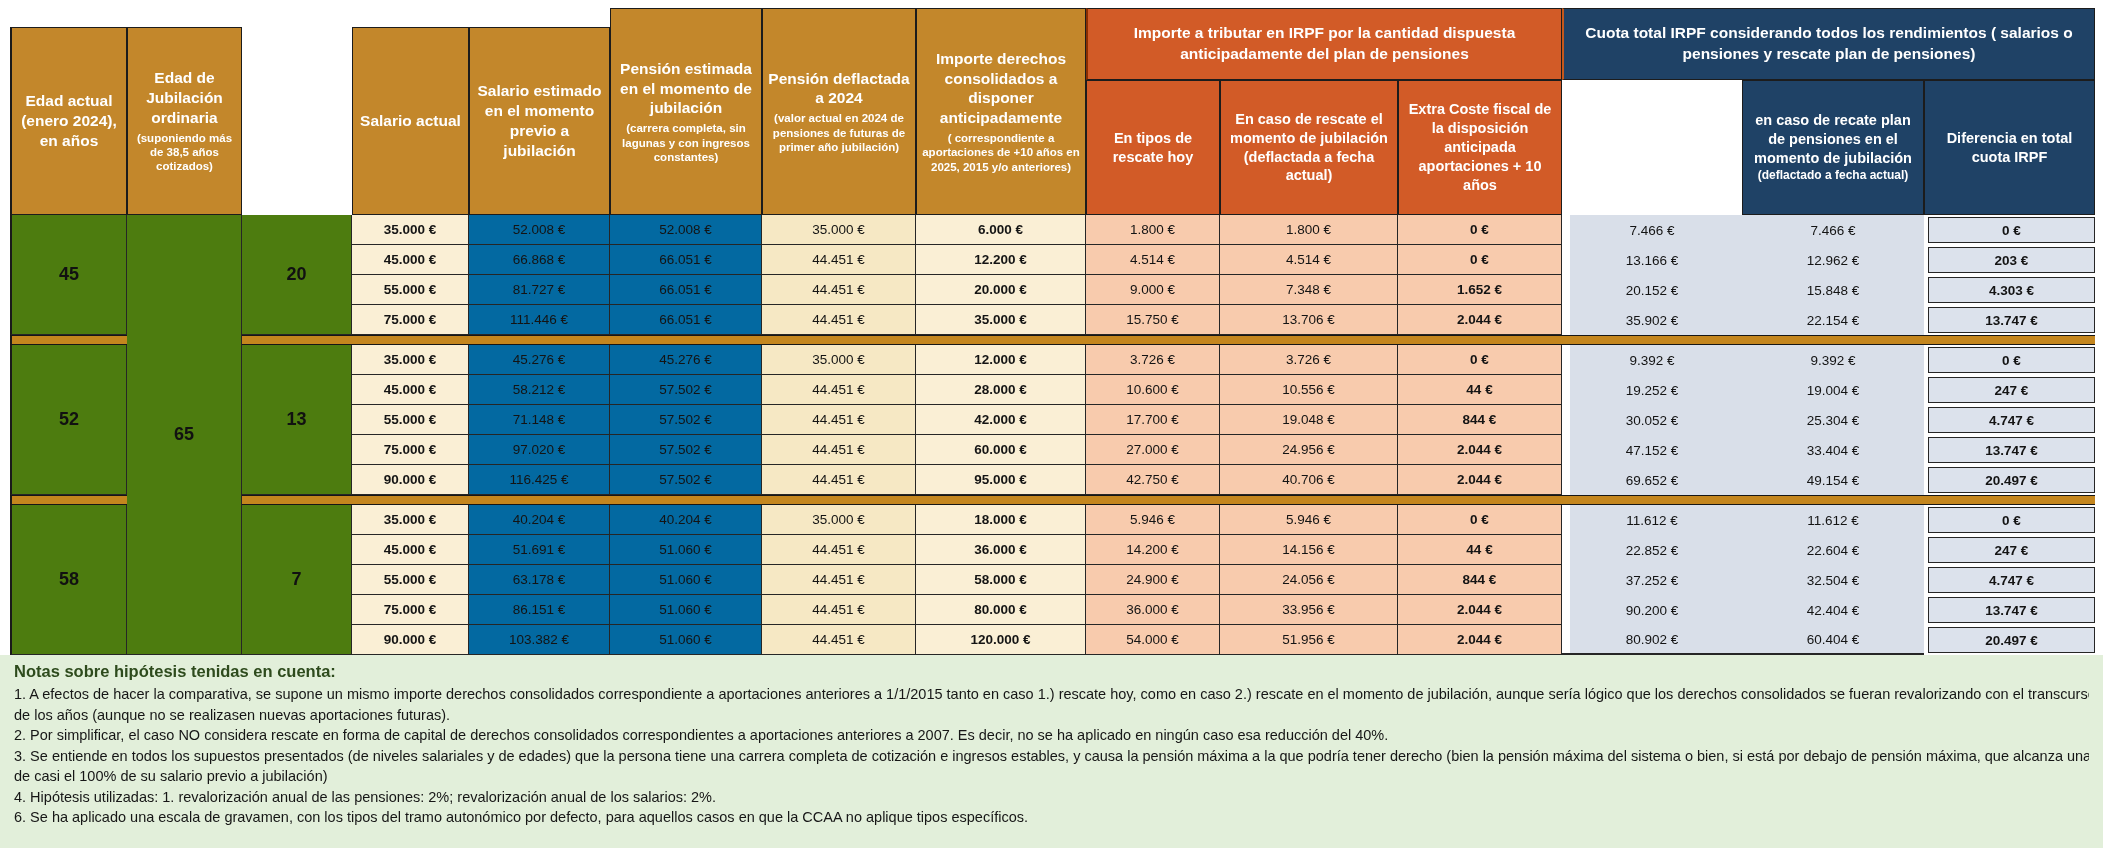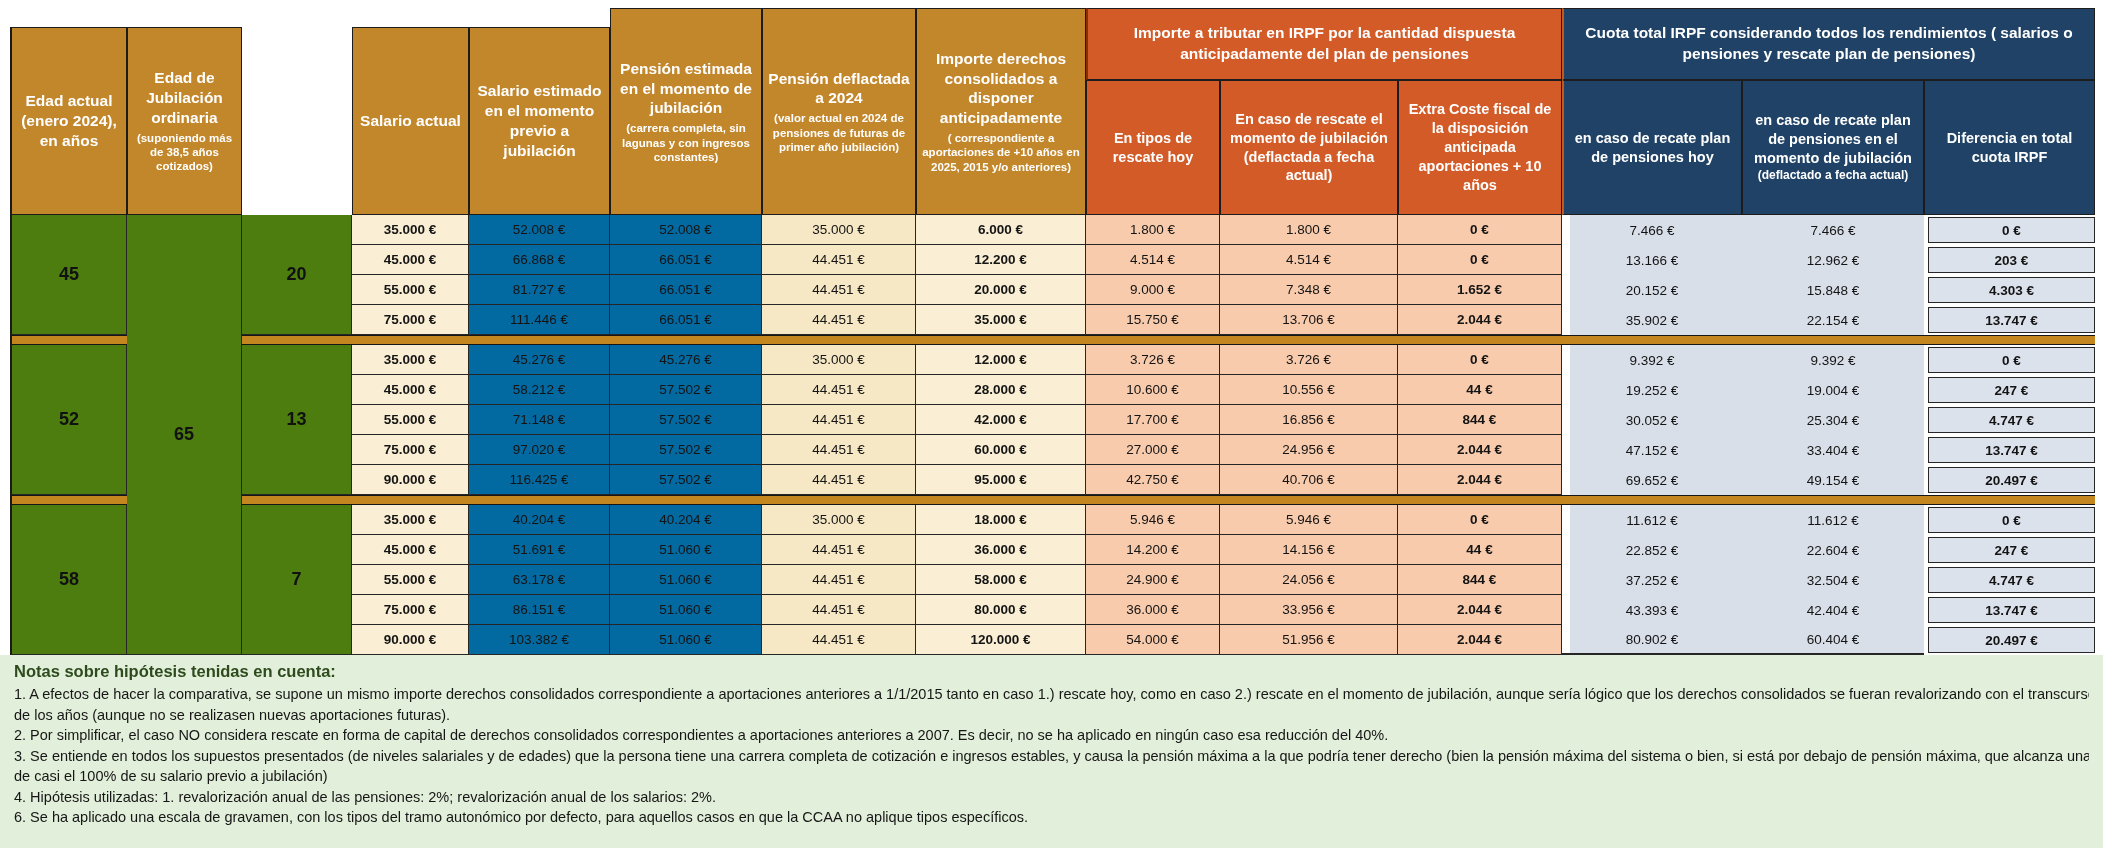--- a/index.html
+++ b/index.html
@@ -107,23 +107,20 @@
 
     <div class="cell shead so sh9">
       <span>En tipos de rescate hoy</span>
     </div>
     <div class="cell shead so sh10">
       <span>En caso de rescate el momento de jubilación (deflactada a fecha actual)</span>
     </div>
     <div class="cell shead so sh11">
       <span>Extra Coste fiscal de la disposición anticipada aportaciones + 10 años</span>
     </div>
-    <div class="cell shead sb sh12">
-      <span>en caso de recate plan de pensiones hoy</span>
-    </div>
     <div class="cell shead sb sh13">
       <span>en caso de recate plan de pensiones en el momento de jubilación</span>
       <span class="sub">(deflactado a fecha actual)</span>
     </div>
     <div class="cell shead sb sh14">
       <span>Diferencia en total cuota IRPF</span>
     </div>
 
     <div class="cell mlabel edge-left m-edad1">45</div>
     <div class="cell mlabel m-jub">65</div>
@@ -215,21 +212,21 @@
       <div class="dcell c13" style="grid-area: 10 / 13;">19.004 €</div>
       <div class="dcell c14" style="grid-area: 10 / 14;">
         <div class="boxed">247 €</div>
       </div>
       <div class="dcell c4" style="grid-area: 11 / 4;">55.000 €</div>
       <div class="dcell c5" style="grid-area: 11 / 5;">71.148 €</div>
       <div class="dcell c6" style="grid-area: 11 / 6;">57.502 €</div>
       <div class="dcell c7" style="grid-area: 11 / 7;">44.451 €</div>
       <div class="dcell c8" style="grid-area: 11 / 8;">42.000 €</div>
       <div class="dcell c9" style="grid-area: 11 / 9;">17.700 €</div>
-      <div class="dcell c10" style="grid-area: 11 / 10;">16.856 €</div>
+      <div class="dcell c10" style="grid-area: 11 / 10;">19.048 €</div>
       <div class="dcell c11" style="grid-area: 11 / 11;">844 €</div>
       <div class="dcell c12" style="grid-area: 11 / 12;">30.052 €</div>
       <div class="dcell c13" style="grid-area: 11 / 13;">25.304 €</div>
       <div class="dcell c14" style="grid-area: 11 / 14;">
         <div class="boxed">4.747 €</div>
       </div>
       <div class="dcell c4" style="grid-area: 12 / 4;">75.000 €</div>
       <div class="dcell c5" style="grid-area: 12 / 5;">97.020 €</div>
       <div class="dcell c6" style="grid-area: 12 / 6;">57.502 €</div>
       <div class="dcell c7" style="grid-area: 12 / 7;">44.451 €</div>
@@ -295,21 +292,21 @@
         <div class="boxed">4.747 €</div>
       </div>
       <div class="dcell c4" style="grid-area: 18 / 4;">75.000 €</div>
       <div class="dcell c5" style="grid-area: 18 / 5;">86.151 €</div>
       <div class="dcell c6" style="grid-area: 18 / 6;">51.060 €</div>
       <div class="dcell c7" style="grid-area: 18 / 7;">44.451 €</div>
       <div class="dcell c8" style="grid-area: 18 / 8;">80.000 €</div>
       <div class="dcell c9" style="grid-area: 18 / 9;">36.000 €</div>
       <div class="dcell c10" style="grid-area: 18 / 10;">33.956 €</div>
       <div class="dcell c11" style="grid-area: 18 / 11;">2.044 €</div>
-      <div class="dcell c12" style="grid-area: 18 / 12;">43.393 €</div>
+      <div class="dcell c12" style="grid-area: 18 / 12;">90.200 €</div>
       <div class="dcell c13" style="grid-area: 18 / 13;">42.404 €</div>
       <div class="dcell c14" style="grid-area: 18 / 14;">
         <div class="boxed">13.747 €</div>
       </div>
       <div class="dcell c4" style="grid-area: 19 / 4;">90.000 €</div>
       <div class="dcell c5" style="grid-area: 19 / 5;">103.382 €</div>
       <div class="dcell c6" style="grid-area: 19 / 6;">51.060 €</div>
       <div class="dcell c7" style="grid-area: 19 / 7;">44.451 €</div>
       <div class="dcell c8" style="grid-area: 19 / 8;">120.000 €</div>
       <div class="dcell c9" style="grid-area: 19 / 9;">54.000 €</div>

